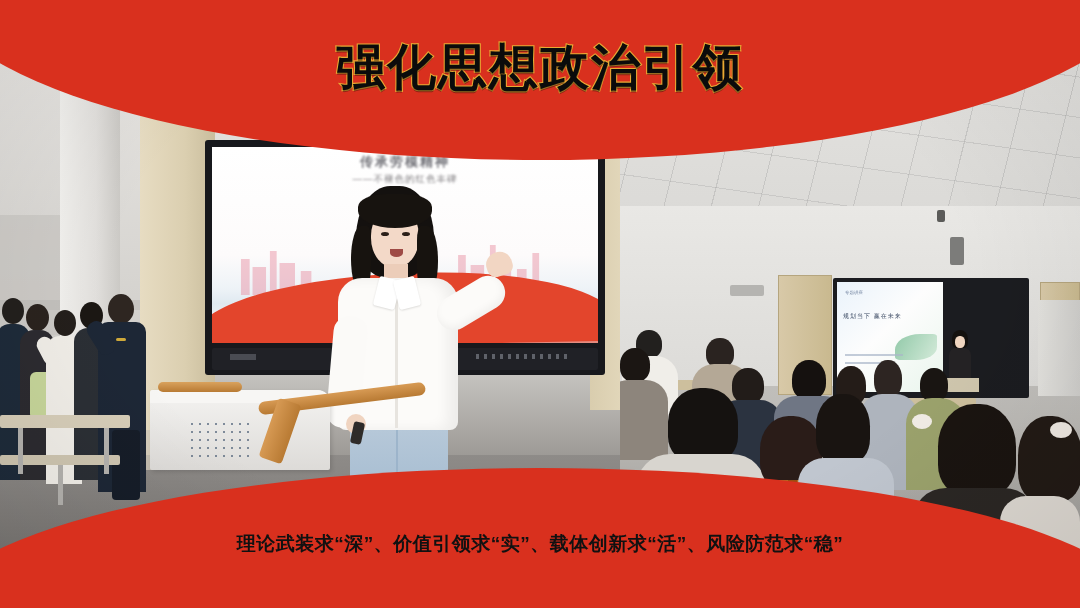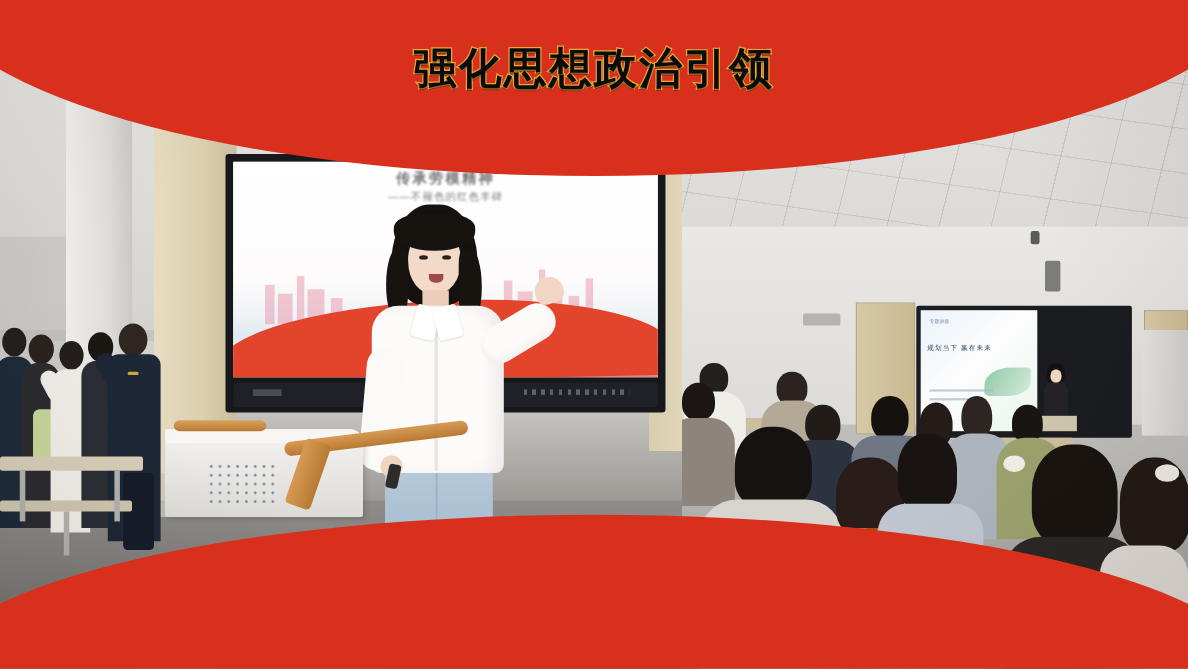--- a/index.html
+++ b/index.html
@@ -154,21 +154,21 @@
   
   .band-top{position:absolute;left:-6%;top:-260px;width:112%;height:420px;
     background:var(--red,#d9301e);
     border-radius:0 0 50% 50%/0 0 42% 42%;z-index:5;}
   .band-bottom{position:absolute;left:-6%;bottom:-180px;width:112%;height:320px;
     background:var(--red,#d9301e);
     border-radius:50% 50% 0 0/46% 46% 0 0;z-index:5;}
 
   
   .title{position:absolute;left:0;right:0;top:43px;z-index:9;text-align:center;
-    font-size:39px;font-weight:bold;line-height:1;letter-spacing:2px;
+    font-size:49px;font-weight:bold;line-height:1;letter-spacing:2px;
     color:#0b0b0b;
     -webkit-text-stroke:2.2px #e8a933;
     paint-order:stroke fill;
     text-shadow:0 2px 0 rgba(0,0,0,.35);}
   .caption{position:absolute;left:0;right:0;top:531px;z-index:9;text-align:center;
     font-size:19px;font-weight:bold;color:#111;letter-spacing:.5px;}
 </style>
 </head>
 <body>
 
@@ -371,14 +371,15 @@
       </div>
     </div>
 
     <div class="photo-vig"></div>
   </div>
 
   <div class="band-top"></div>
   <div class="band-bottom"></div>
 
   <div class="title">强化思想政治引领</div>
+  <div class="caption">理论武装求“深”、价值引领求“实”、载体创新求“活”、风险防范求“稳”</div>
 
 </div>
 
 </body></html>

